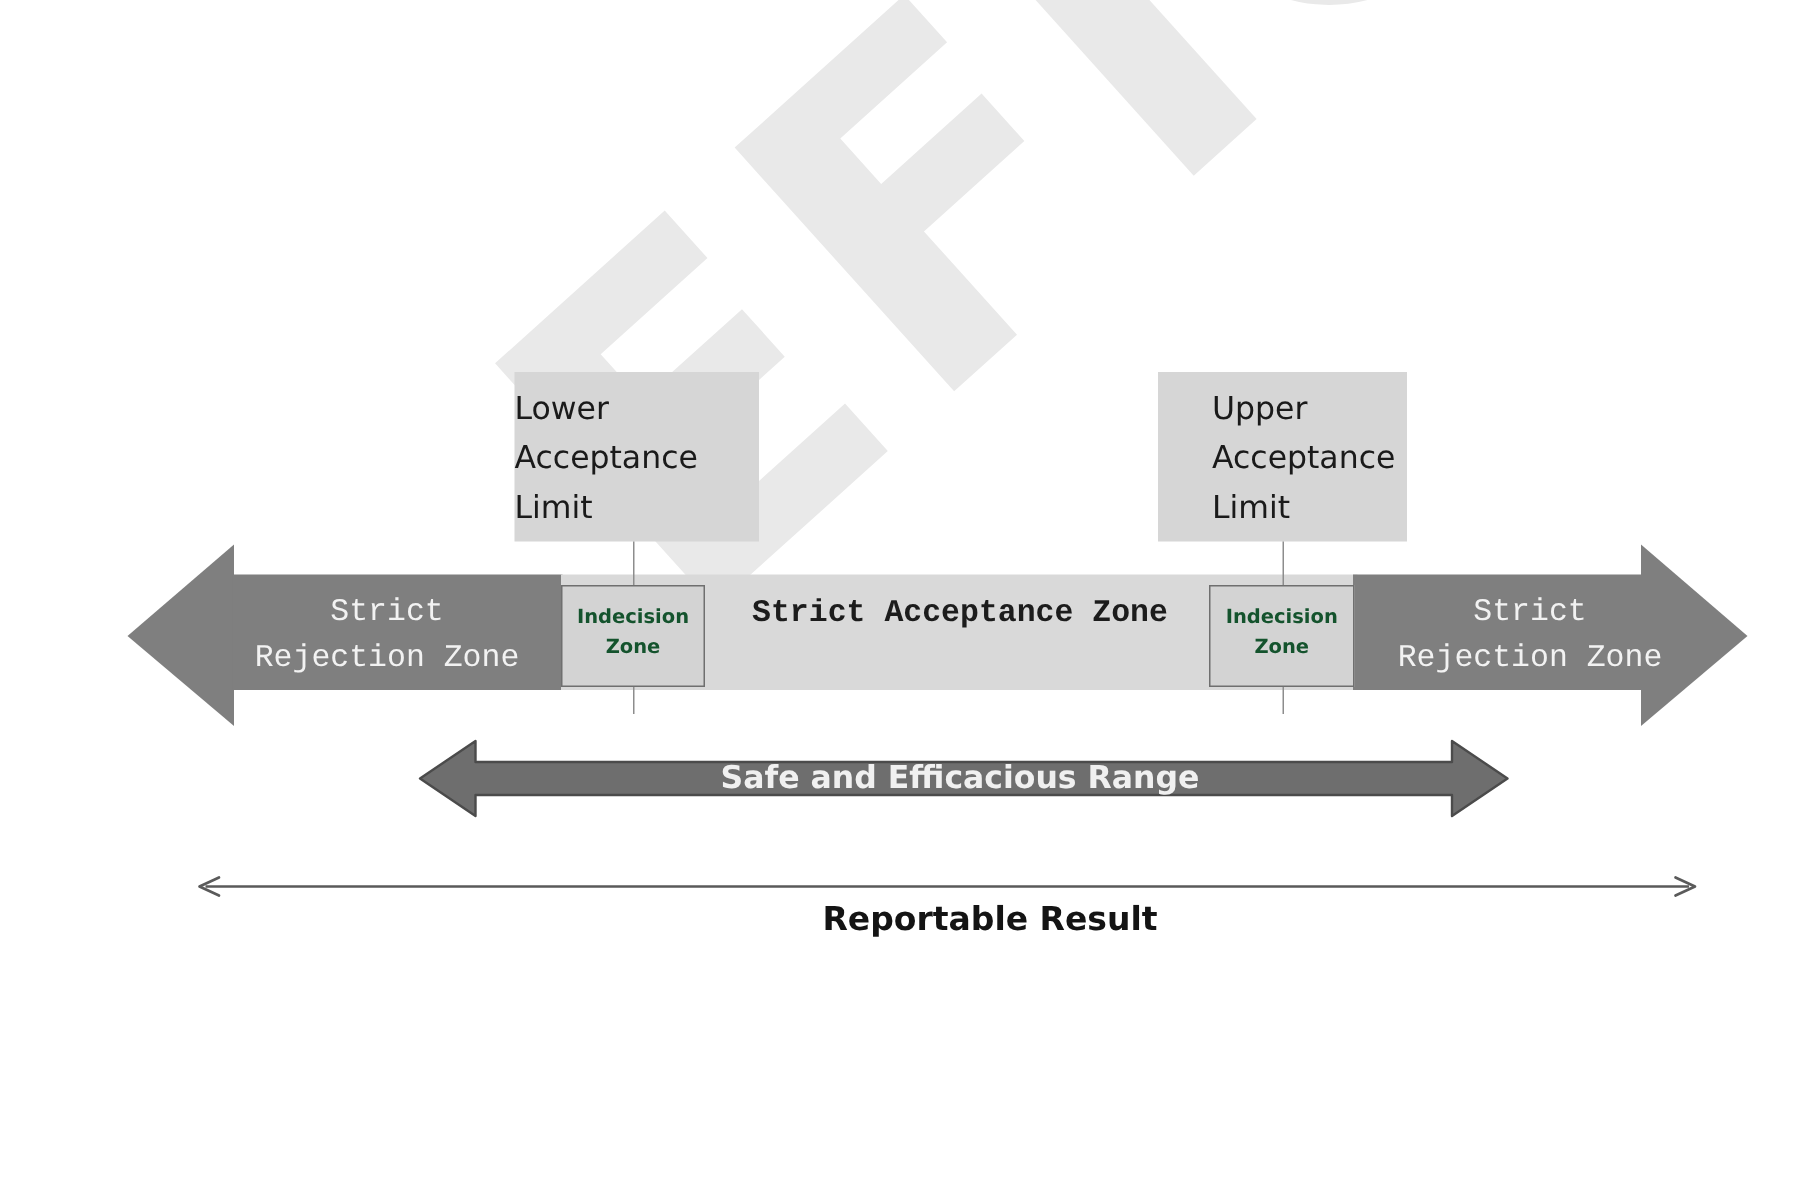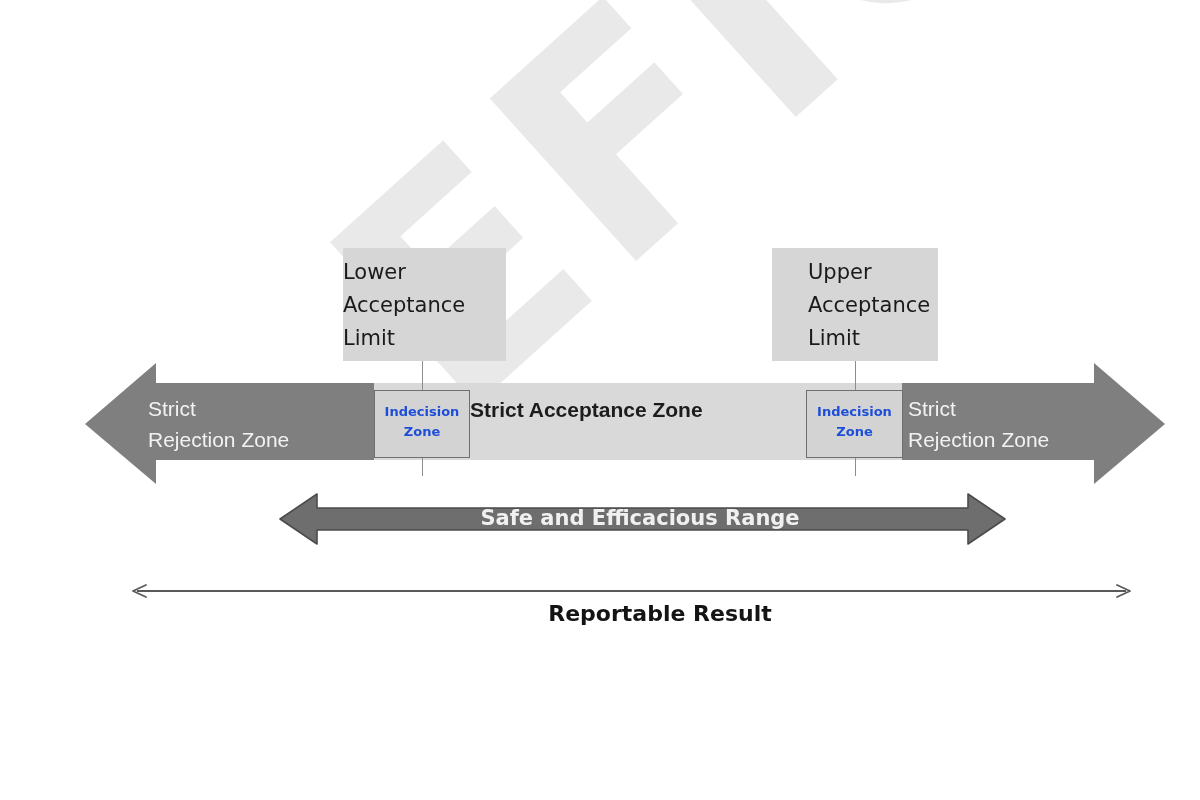--- a/index.html
+++ b/index.html
@@ -157,21 +157,21 @@
     top: 361px;
     height: 115px;
   }
 
   
   .indecision-box {
     position: absolute;
     background: #d3d3d3;
     border: 1.5px solid #6f6f6f;
     box-sizing: border-box;
-    color: #1d4ed8;
+    color: #14532d;
     font-family: "DejaVu Sans", sans-serif;
     font-size: 13px;
     font-weight: 600;
     line-height: 20px;
     text-align: center;
     padding-top: 11px;
     z-index: 6;
   }
   #indecision-lower {
     left: 374px;
@@ -182,21 +182,22 @@
   #indecision-upper {
     left: 806px;
     top: 390px;
     width: 97px;
     height: 68px;
   }
 
   
   .zone-label {
     position: absolute;
-    font-family: Liberation Sans, sans-serif;
+    text-align: center;
+    font-family: Liberation Mono, monospace;
     z-index: 5;
   }
   .zone-label.dark-on-light {
     color: #1c1c1c;
     font-size: 21px;
     font-weight: 600;
     line-height: 26px;
   }
   .zone-label.light-on-dark {
     color: #f2f2f2;

